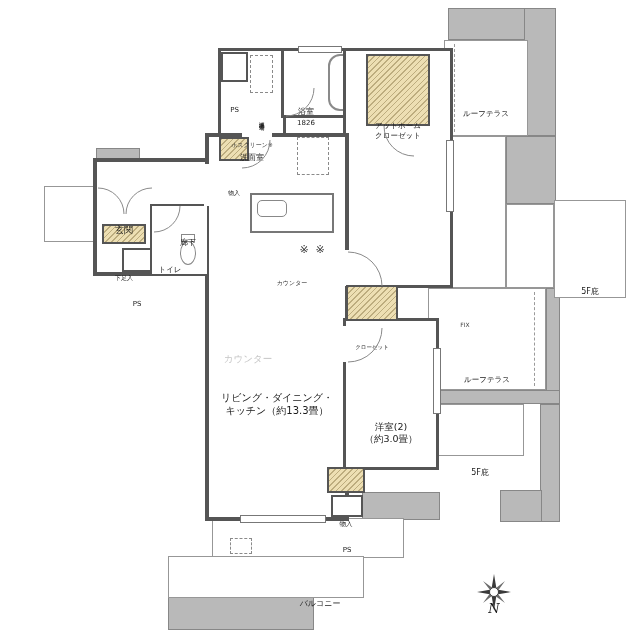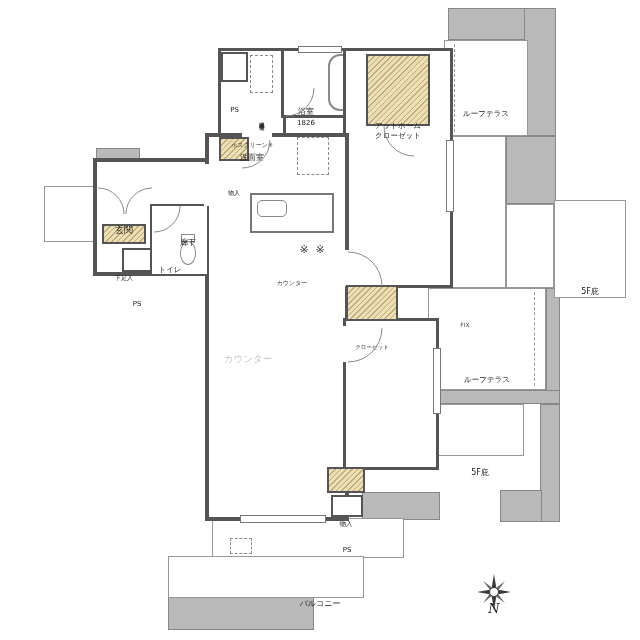--- a/index.html
+++ b/index.html
@@ -121,20 +121,28 @@
 
   <div class="abs" style="left:250px;top:193px;width:84px;height:40px;border:2px solid #777;background:#fff;"></div>
   <div class="abs" style="left:257px;top:200px;width:30px;height:17px;border:1px solid #888;border-radius:5px;background:#fff;"></div>
   <div class="lbl" style="left:296px;top:198px;width:16px;font-size:11px;color:#333;">※</div>
   <div class="lbl" style="left:312px;top:198px;width:16px;font-size:11px;color:#333;">※</div>
   <div class="lbl" style="left:250px;top:234px;width:84px;font-size:6px;color:#333;">カウンター</div>
 
   <div class="abs" style="left:181px;top:234px;width:14px;height:8px;border:1px solid #888;background:#fff;"></div>
   <div class="abs" style="left:180px;top:241px;width:16px;height:24px;border:1px solid #888;border-radius:50%;background:#fff;"></div>
 
+  <div class="lbl" style="left:349px;top:376px;width:84px;font-size:9.5px;">
+    <span>洋室(2)</span><br>
+    <span>（約3.0畳）</span>
+  </div>
+  <div class="lbl" style="left:211px;top:346px;width:132px;font-size:10px;">
+    <span>リビング・ダイニング・</span><br>
+    <span>キッチン（約13.3畳）</span>
+  </div>
   <div class="lbl" style="left:100px;top:180px;width:48px;font-size:9px;">玄関</div>
   <div class="lbl" style="left:170px;top:193px;width:36px;font-size:8px;">廊下</div>
   <div class="lbl" style="left:152px;top:220px;width:36px;font-size:7.5px;">トイレ</div>
   <div class="lbl" style="left:450px;top:276px;width:30px;font-size:6px;color:#444;">FIX</div>
 
   <div class="lbl" style="left:212px;top:308px;width:72px;font-size:9.5px;color:#c6c6c6;">カウンター</div>
 
   <svg class="overlay" width="640" height="640" viewBox="0 0 640 640">
     <g fill="none" stroke="#8a8a8a" stroke-width="1">
       <path d="M98,188 A26,26 0 0 1 124,214"></path>

